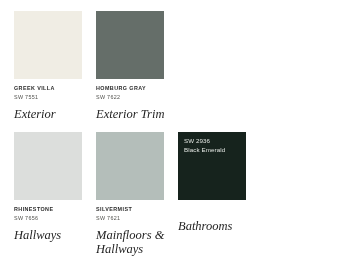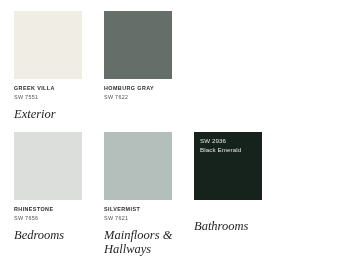--- a/index.html
+++ b/index.html
@@ -33,21 +33,21 @@
   .row-top {
     padding-top: 11px;
   }
 
   .row-bottom {
     padding-top: 11px;
   }
 
   .swatch-cell {
     width: 82px;
-    margin-right: 8px;
+    margin-right: 0;
     box-sizing: border-box;
   }
 
   .swatch-chip {
     width: 68px;
     height: 68px;
     box-sizing: border-box;
     position: relative;
     overflow: hidden;
   }
@@ -121,36 +121,37 @@
       </div>
       <div class="swatch-use">Exterior</div>
     </div>
 
     <div class="swatch-cell">
       <div class="swatch-chip" style="background:#656E69;"></div>
       <div class="swatch-meta">
         <div class="swatch-name">HOMBURG GRAY</div>
         <div class="swatch-code">SW 7622</div>
       </div>
+      <div class="swatch-use">Exterior Trim</div>
     </div>
 
     <div class="cell-empty"></div>
     <div class="cell-empty"></div>
   </div>
 
   <div class="palette-row row-bottom">
 
 
     <div class="swatch-cell">
       <div class="swatch-chip" style="background:#DCDEDC;"></div>
       <div class="swatch-meta">
         <div class="swatch-name">RHINESTONE</div>
         <div class="swatch-code">SW 7656</div>
       </div>
-      <div class="swatch-use">Bedrooms</div>
+      <div class="swatch-use">Hallways</div>
     </div>
 
     <div class="swatch-cell">
       <div class="swatch-chip" style="background:#B4BEBA;"></div>
       <div class="swatch-meta">
         <div class="swatch-name">SILVERMIST</div>
         <div class="swatch-code">SW 7621</div>
       </div>
       <div class="swatch-use">Mainfloors &amp; Hallways</div>
     </div>

